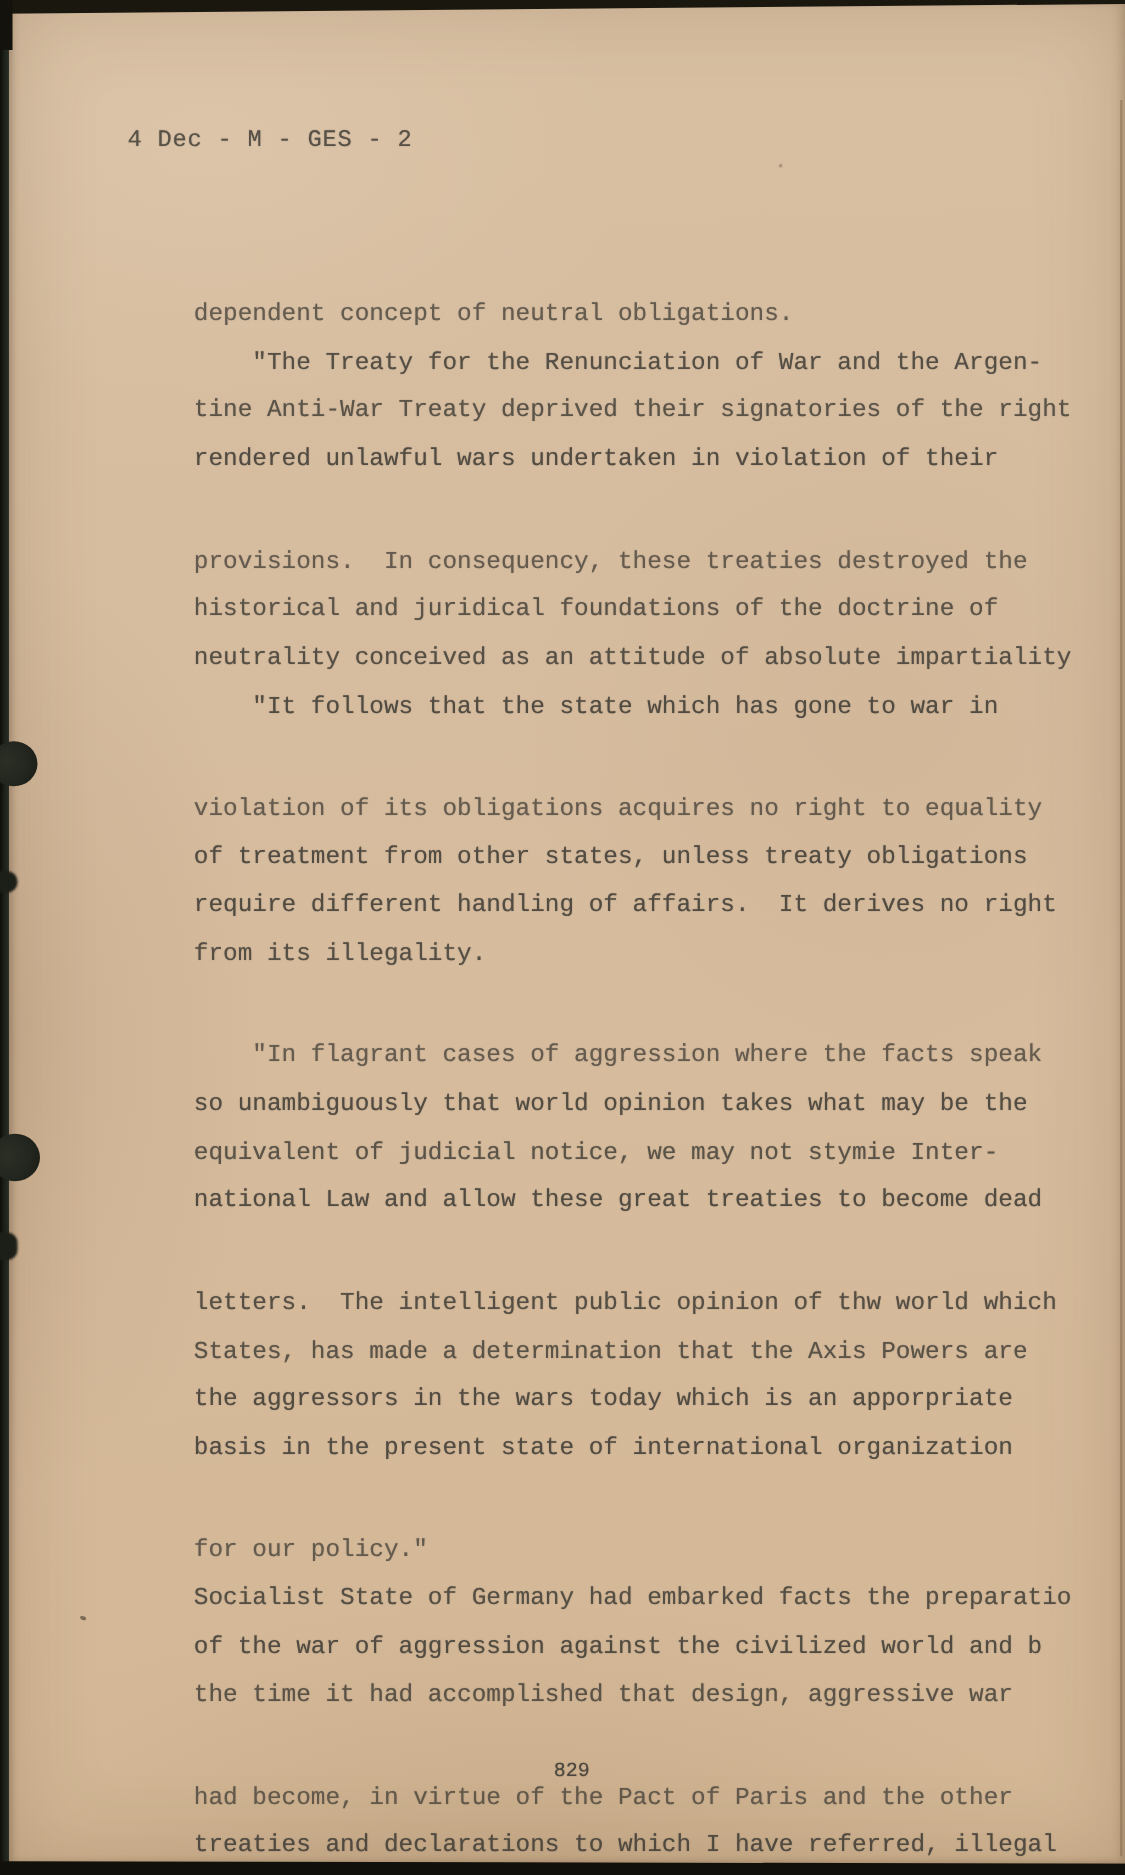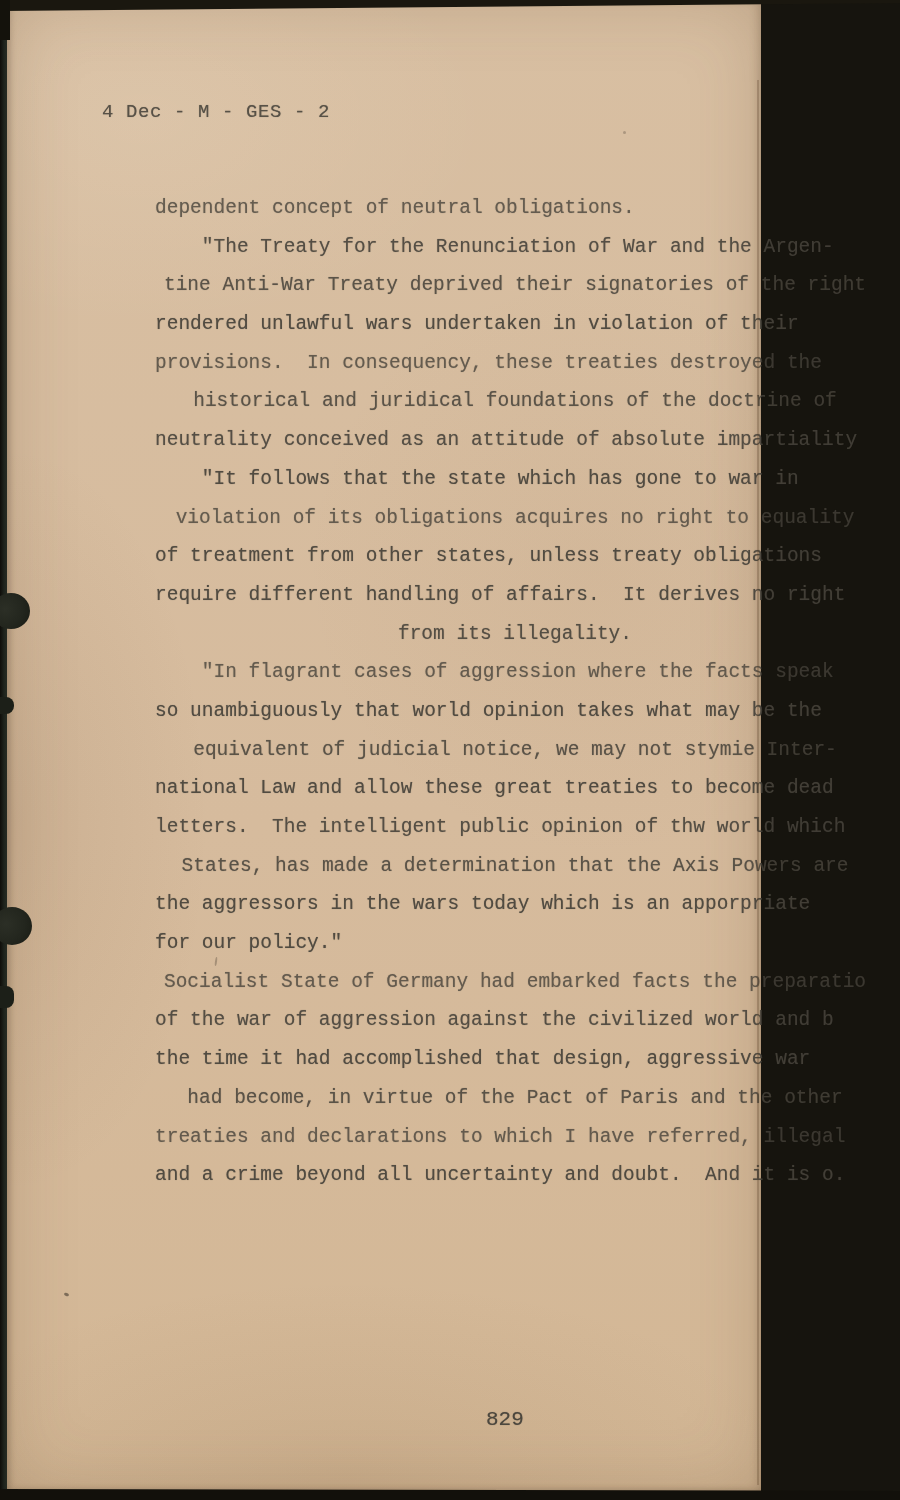--- a/index.html
+++ b/index.html
@@ -2,21 +2,21 @@
 <html style="--scan-bg: #16140e; --paper: #d6bc9f; --ink: #46423a;"><head>
 <meta charset="utf-8">
 <style>
   :root{
     --scan-bg:#16140e;
     --paper:#d6bc9f;
     --ink:#46423a;
   }
   *{margin:0;padding:0;box-sizing:border-box;}
   html,body{width:900px;height:1500px;overflow:hidden;background:var(--scan-bg);}
-  .scan{position:relative;width:761px;height:1500px;background:var(--scan-bg);font-family:"Liberation Mono","DejaVu Sans Mono",monospace;}
+  .scan{position:relative;width:900px;height:1500px;background:var(--scan-bg);font-family:"Liberation Mono","DejaVu Sans Mono",monospace;}
 
   
   .paper{
     position:absolute;left:7px;top:0;right:0;bottom:9px;
     background:
       radial-gradient(ellipse 500px 300px at 18% 8%, rgba(255,246,230,0.10), transparent 70%),
       radial-gradient(ellipse 420px 420px at 78% 38%, rgba(140,105,70,0.06), transparent 70%),
       radial-gradient(ellipse 600px 260px at 45% 99%, rgba(120,88,55,0.10), transparent 75%),
       radial-gradient(ellipse 260px 500px at 1% 55%, rgba(110,80,50,0.10), transparent 75%),
       linear-gradient(178deg,#d8bfa2 0%,#d6bb9d 55%,#d3b795 100%);
@@ -53,28 +53,27 @@
   }
   .body-text{
     position:absolute;left:148px;top:189px;width:720px;
     font-size:19.5px;line-height:38.7px;
     color:var(--ink);
     text-shadow:0 0 1px rgba(70,66,58,0.55);
     opacity:0.92;
   }
   .tline{white-space:pre;height:38.7px;}
   
-  .tline:nth-child(3n){opacity:0.93;text-align:center;}
-  .tline:nth-child(4n+1){opacity:0.86;}
+  .tline:nth-child(3n){opacity:0.93;}
+  .tline:nth-child(4n+1){opacity:0.86;margin-top:43px;}
   .tline:nth-child(5n+2){opacity:0.97;}
   .page-number{
     position:absolute;left:436px;top:1408px;
-    font-size:21px;color:var(--ink);opacity:0.95;
+    font-size:16px;color:var(--ink);opacity:0.95;
     text-shadow:0 0 1px rgba(70,66,58,0.6);
-    margin-left:43px;
   }
   
   .speck{position:absolute;background:rgba(55,48,38,0.55);border-radius:50%;}
   .speck-1{left:57px;top:1293px;width:5px;height:3px;transform:rotate(20deg);}
   .speck-2{left:616px;top:131px;width:3px;height:3px;opacity:0.5;}
   .speck-3{left:208px;top:957px;width:2px;height:9px;opacity:0.55;transform:rotate(8deg);}
 </style>
 </head>
 <body>
 
@@ -96,20 +95,21 @@
         <div class="tline">of treatment from other states, unless treaty obligations</div>
         <div class="tline">require different handling of affairs.  It derives no right</div>
         <div class="tline">from its illegality.</div>
         <div class="tline">    "In flagrant cases of aggression where the facts speak</div>
         <div class="tline">so unambiguously that world opinion takes what may be the</div>
         <div class="tline">equivalent of judicial notice, we may not stymie Inter-</div>
         <div class="tline">national Law and allow these great treaties to become dead</div>
         <div class="tline">letters.  The intelligent public opinion of thw world which</div>
         <div class="tline">States, has made a determination that the Axis Powers are</div>
         <div class="tline">the aggressors in the wars today which is an apporpriate</div>
+        <div class="tline">basis in the present state of international organization</div>
         <div class="tline">for our policy."</div>
         <div class="tline">Socialist State of Germany had embarked facts the preparatio</div>
         <div class="tline">of the war of aggression against the civilized world and b</div>
         <div class="tline">the time it had accomplished that design, aggressive war</div>
         <div class="tline">had become, in virtue of the Pact of Paris and the other</div>
         <div class="tline">treaties and declarations to which I have referred, illegal</div>
         <div class="tline">and a crime beyond all uncertainty and doubt.  And it is o.</div>
       </div>
 
     <div class="page-number">829</div>

